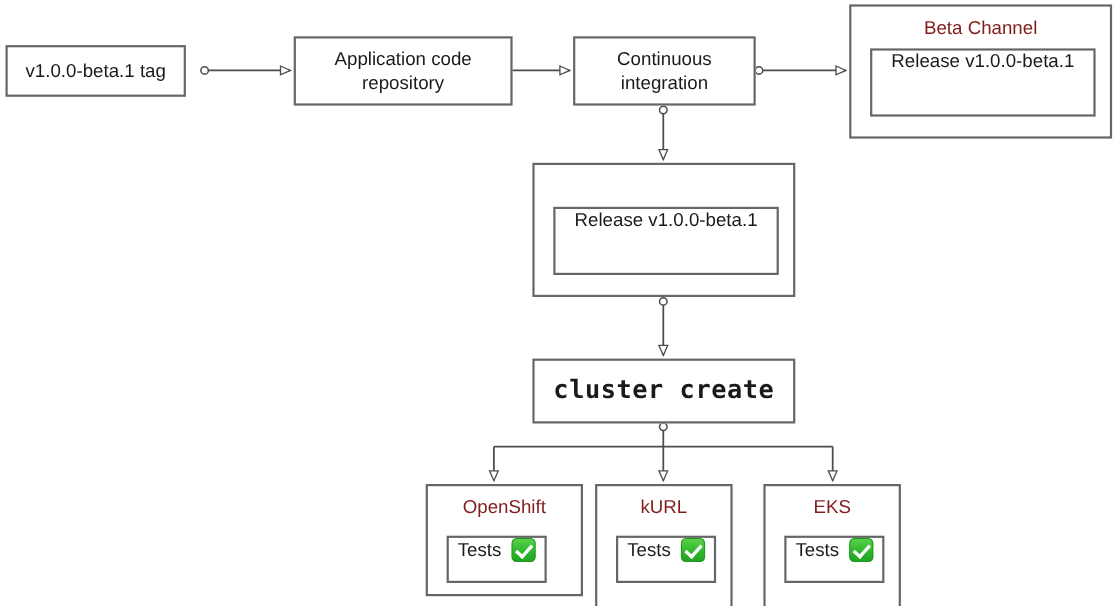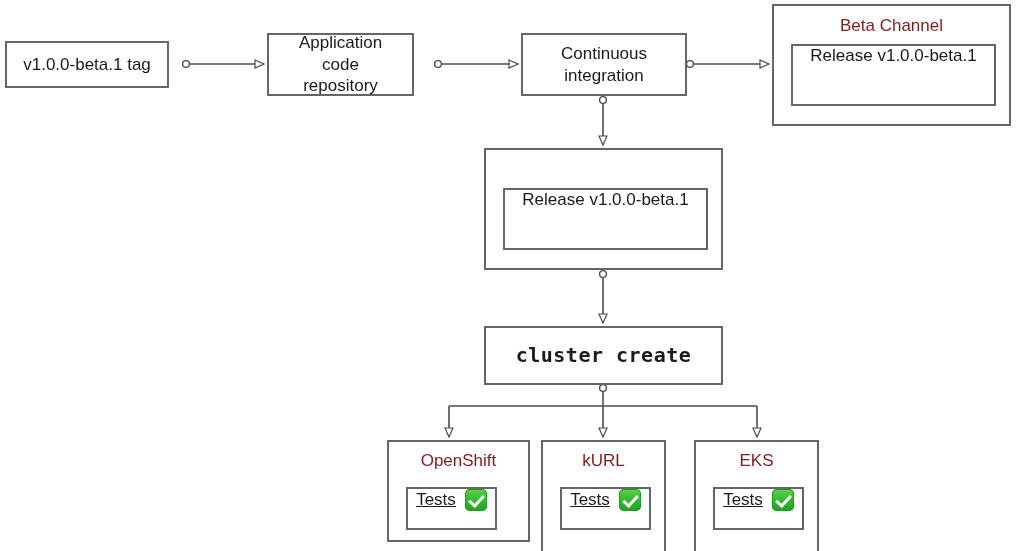--- a/index.html
+++ b/index.html
@@ -59,29 +59,28 @@
     color: #1a1a1a;
     display: flex;
     align-items: flex-start;
     justify-content: center;
     font-size: 17px;
     white-space: nowrap;
   }
   .mono {
     font-family: "DejaVu Sans Mono", "Liberation Mono", monospace;
     font-weight: bold;
-    font-size: 20px;
+    font-size: 23px;
     letter-spacing: 0.5px;
   }
   .tests-row {
     display: flex;
     align-items: center;
     justify-content: center;
     gap: 9px;
-    text-decoration: underline;
   }
   .check-badge {
     position: relative;
     width: 22px;
     height: 22px;
     border-radius: 5px;
     background: linear-gradient(180deg, #5fd24d 0%, #2eb82e 55%, #23a023 100%);
     box-shadow: 0 0 0 1px #1f9a1f inset;
     flex: 0 0 auto;
   }
@@ -141,21 +140,21 @@
       <path d="M449,406 L449,437" stroke="#4d4d4d" stroke-width="1.6" fill="none" marker-end="url(#arrowOpen)"></path>
       <path d="M603,406 L603,437" stroke="#4d4d4d" stroke-width="1.6" fill="none" marker-end="url(#arrowOpen)"></path>
       <path d="M757,406 L757,437" stroke="#4d4d4d" stroke-width="1.6" fill="none" marker-end="url(#arrowOpen)"></path>
     </g>
   </svg>
 
   <div class="node" style="left:5px; top:41px; width:164px; height:47px;">
     <span>v1.0.0-beta.1 tag</span>
   </div>
 
-  <div class="node" style="left:267px; top:33px; width:147px; height:63px; padding:0 30px;">
+  <div class="node" style="left:267px; top:33px; width:199px; height:63px; padding:0 30px;">
     <span>Application code repository</span>
   </div>
 
   <div class="node" style="left:521px; top:33px; width:166px; height:63px; padding:0 14px;">
     <span>Continuous integration</span>
   </div>
 
   <div class="group" style="left:772px; top:4px; width:239px; height:122px;">
     <div class="group-title" style="top:10px;">Beta Channel</div>
     <div class="inner-box" style="left:17px; top:38px; width:205px; height:62px;">

